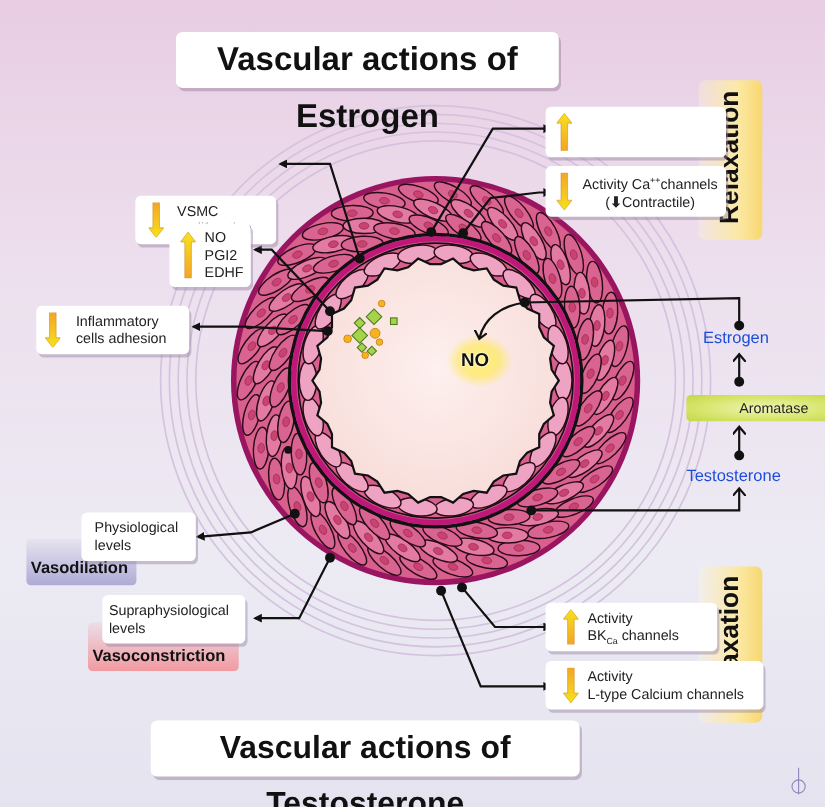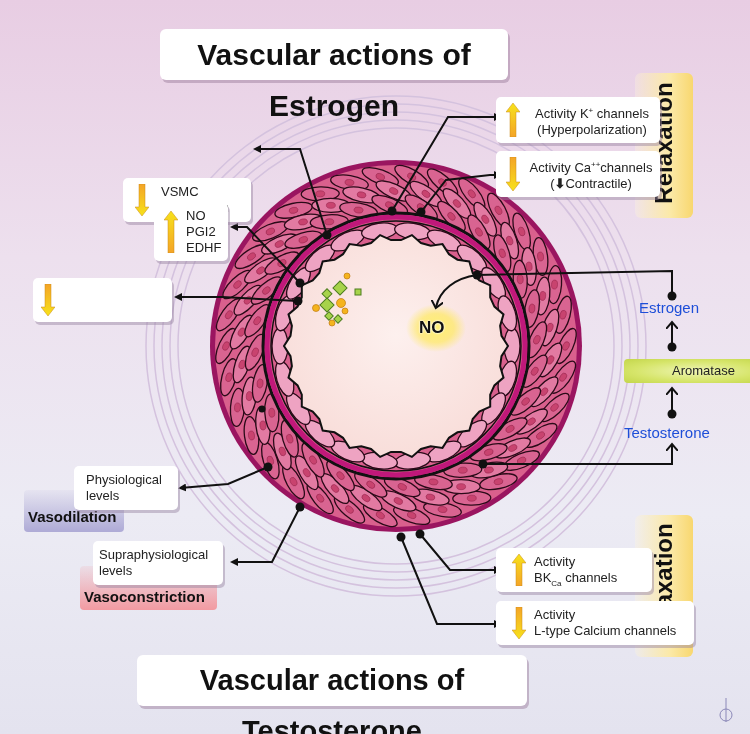--- a/index.html
+++ b/index.html
@@ -561,24 +561,20 @@
   <div class="relax-text" style="left:-34px; top:55px; width:126px; text-align:center;">Relaxation</div>
 </div>
 
 <div class="title-box title-top">Vascular actions of Estrogen</div>
 <div class="title-box title-bot">Vascular actions of Testosterone</div>
 
 <div class="box" style="left:496px; top:97px; width:164px; height:46px;">
   <svg class="arrow-up" width="14" height="34" style="left:10px; top:6px;">
       <path d="M7,0 L14,9 L10,9 L10,34 L4,34 L4,9 L0,9 Z" fill="url(#upArrowGrad)" stroke="#c98a1a" stroke-width="0.5"></path>
     </svg>
-  <div class="txt" style="left:30px; top:6px; width:132px; text-align:center;">
-    <span><span>Activity K</span><sup style="font-size:8px">+</sup><span> channels</span></span><br>
-    <span>(Hyperpolarization)</span>
-  </div>
 </div>
 
 <div class="box" style="left:496px; top:151px; width:164px; height:46px;">
   <svg class="arrow-down" width="14" height="34" style="left:10px; top:6px;">
       <path d="M4,0 L10,0 L10,25 L14,25 L7,34 L0,25 L4,25 Z" fill="url(#downArrowGrad)" stroke="#c98a1a" stroke-width="0.5"></path>
     </svg>
   <div class="txt" style="left:26px; top:6px; width:138px; text-align:center;">
     <span><span>Activity Ca</span><sup style="font-size:8px">++</sup><span>channels</span></span><br>
     <span><span>(</span><span style="font-weight:bold;">⬇</span><span>Contractile)</span></span>
   </div>
@@ -602,20 +598,24 @@
     <span>NO</span><br>
     <span>PGI2</span><br>
     <span>EDHF</span>
   </div>
 </div>
 
 <div class="box" style="left:33px; top:278px; width:139px; height:44px;">
   <svg class="arrow-down" width="14" height="32" style="left:8px; top:6px;">
       <path d="M4,0 L10,0 L10,23 L14,23 L7,32 L0,23 L4,23 Z" fill="url(#downArrowGrad)" stroke="#c98a1a" stroke-width="0.5"></path>
     </svg>
+  <div class="txt" style="left:36px; top:6px;">
+    <span>Inflammatory</span><br>
+    <span>cells adhesion</span>
+  </div>
 </div>
 
 <div class="cat-label" style="left:24px; top:490px; width:100px; height:42px; line-height:26px; padding-top:16px; box-sizing:border-box; background:linear-gradient(180deg, rgba(174,170,214,0.1), #aeaad6); line-height:22px;">Vasodilation</div>
 <div class="box" style="left:74px; top:466px; width:104px; height:44px;">
   <div class="txt" style="left:12px; top:6px;">
     <span>Physiological</span><br>
     <span>levels</span>
   </div>
 </div>
 

